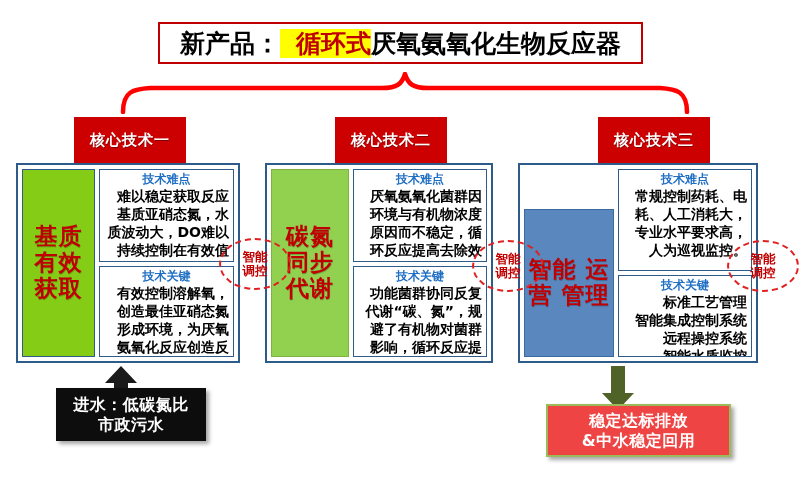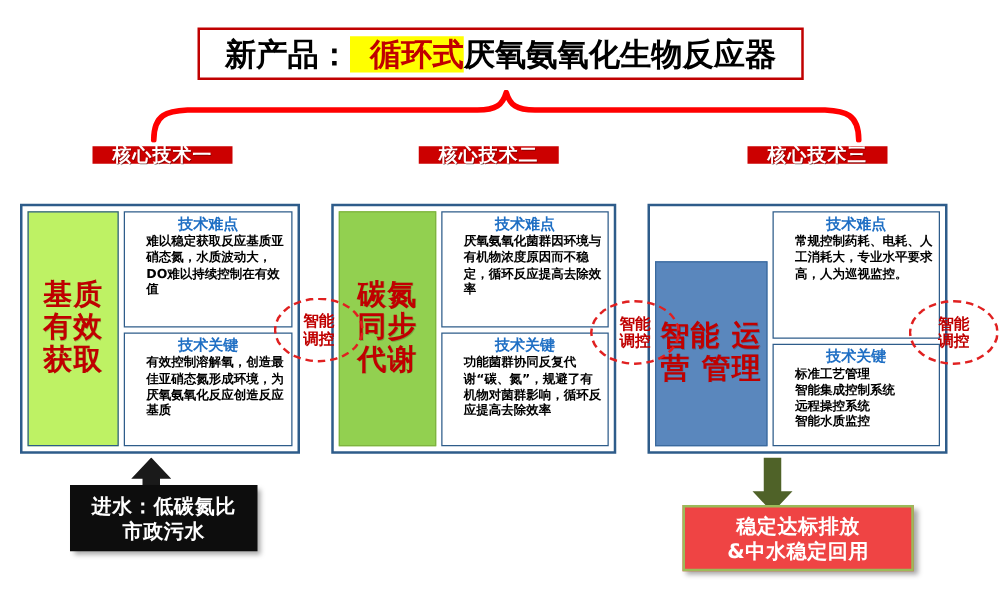--- a/index.html
+++ b/index.html
@@ -27,21 +27,21 @@
   }
   #title-text .hl{
     color:#C00000;background:#FFFF00;padding-left:16px;
   }
 
   
   #brace{left:120px;top:72px;width:570px;height:42px;}
 
   
   .red-head{
-    height:14px;
+    height:46px;
     background:#CC0000;
     display:flex;align-items:center;justify-content:center;
     box-sizing:border-box;
   }
   .red-head span{
     color:#ffffff;font-size:15px;font-weight:bold;
     letter-spacing:1px;white-space:nowrap;
     text-shadow:0.5px 0.5px 0 rgba(0,0,0,.35);
   }
   #head-1{left:74px;top:117px;width:112px;}
@@ -66,21 +66,21 @@
     display:flex;align-items:center;justify-content:center;
     flex:0 0 auto;
     padding:2px;
   }
   .tag-box span{
     color:#C00000;font-size:23px;font-weight:bold;
     line-height:1.12;text-align:center;
     letter-spacing:1px;
     text-shadow:0.5px 0.5px 0 rgba(0,0,0,.2);
   }
-  #tag-1{width:73px;background:#bef264;}
+  #tag-1{width:73px;background:#84cc16;}
   #tag-2{width:78px;background:#92D050;border:1px solid #7EB33F;align-items:center;}
   #tag-3{width:90px;background:#5A87BD;border:1px solid #3B6A9E;margin-top:40px;}
   #tag-3 span{color:#C00000;}
 
   .col-right{
     flex:1 1 auto;display:flex;flex-direction:column;
     margin-left:4px;
   }
   .sub-box{
     border:1px solid #2E5C8A;
@@ -90,24 +90,23 @@
     overflow:hidden;
   }
   .sub-box.top{flex:0 0 auto;margin-bottom:4px;}
   .sub-box.bot{flex:1 1 auto;}
   .sub-title{
     color:#1F6FC4;font-size:12px;font-weight:bold;
     text-align:center;line-height:1.25;
     margin-bottom:1px;
   }
   .sub-body{
-    color:#000000;font-size:10px;font-weight:bold;
-    line-height:1.28;text-align:left;
+    color:#000000;font-size:14px;font-weight:bold;
+    line-height:1.28;text-align:right;
     white-space:pre-line;
-    margin-left:13px;
   }
 
   
   #p1-top{height:93px;}
   #p2-top{height:93px;}
   #p3-top{height:102px;}
 
   
   .ellipse{
     border:2.5px dashed #E02020;

